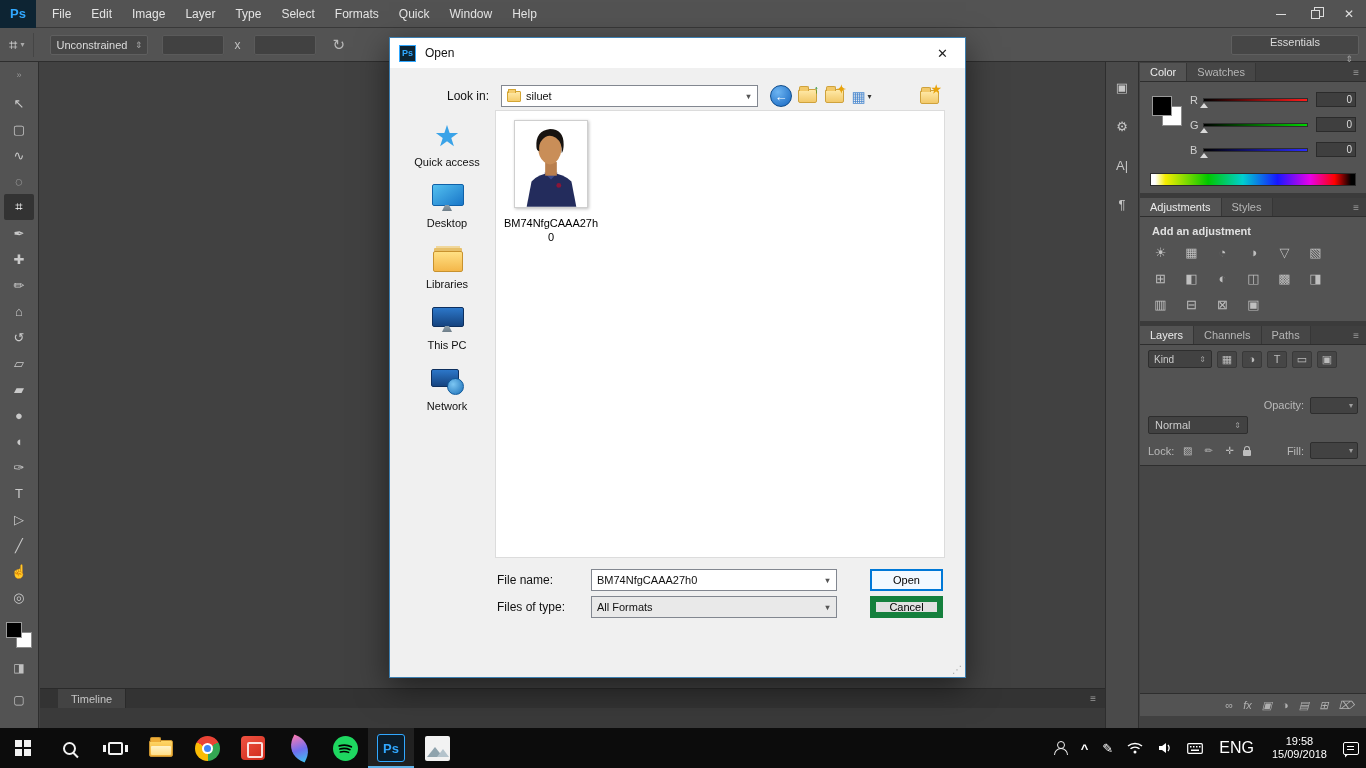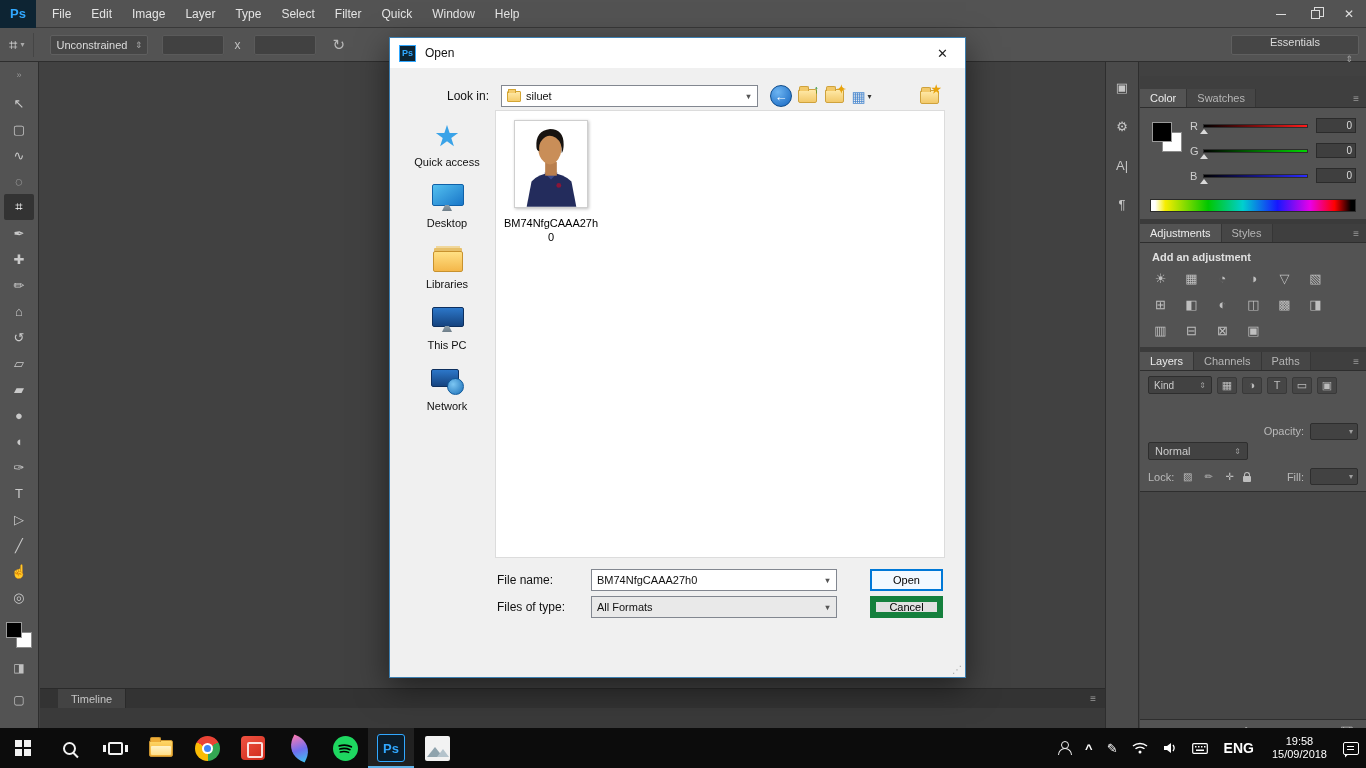--- a/index.html
+++ b/index.html
@@ -47,21 +47,21 @@
 .timeline{position:absolute;left:0;bottom:20px;width:100%;height:20px;background:#333333;border-top:1px solid #2a2a2a;display:flex;align-items:center;}
 .timeline-tab{background:#434343;height:100%;padding:0 13px;font-size:11px;color:#c5c5c5;display:flex;align-items:center;border-right:1px solid #2a2a2a;margin-left:18px;}
 .timeline-menu{margin-left:auto;margin-right:9px;color:#9a9a9a;font-size:10px;}
 .canvas-foot{position:absolute;left:0;bottom:0;width:100%;height:20px;background:#3a3a3a;}
 
 
 .panel-strip{position:absolute;left:1105px;top:62px;width:34px;height:666px;background:#4a4a4a;border-left:1px solid #2e2e2e;border-right:1px solid #2e2e2e;display:flex;flex-direction:column;align-items:center;padding-top:14px;gap:17px;z-index:3;}
 .strip-icon{width:24px;height:22px;display:flex;align-items:center;justify-content:center;color:#c6c6c6;font-size:13px;}
 
 
-.panels{position:absolute;left:1140px;top:76px;width:226px;height:666px;background:#3f3f3f;display:flex;flex-direction:column;z-index:3;}
+.panels{position:absolute;left:1140px;top:50px;width:226px;height:666px;background:#3f3f3f;display:flex;flex-direction:column;z-index:3;}
 .pspacer{height:13px;background:#3f3f3f;}
 .pgap{height:5px;background:#3b3b3b;}
 .panel{background:#535353;display:flex;flex-direction:column;}
 .ptabs{height:19px;background:#3f3f3f;display:flex;font-size:11px;color:#b5b5b5;align-items:stretch;border-bottom:1px solid #2e2e2e;}
 .ptab{padding:0 10px;display:flex;align-items:center;background:#464646;border-right:1px solid #363636;}
 .ptab.active{background:#535353;color:#ececec;}
 .ptab-fill{flex:1;display:flex;justify-content:flex-end;align-items:center;padding-right:7px;color:#9a9a9a;font-size:10px;}
 
 
 .color-body{position:relative;padding:10px 10px 4px 10px;}
@@ -178,42 +178,42 @@
 .photos-ico{width:25px;height:25px;background:#f2f2f2;border-radius:2px;position:relative;overflow:hidden;display:block;}
 .photos-ico::before{content:"";position:absolute;bottom:4px;left:2px;border-left:8px solid transparent;border-right:8px solid transparent;border-bottom:10px solid #8fa3ad;}
 .photos-ico::after{content:"";position:absolute;bottom:4px;right:1px;border-left:6px solid transparent;border-right:6px solid transparent;border-bottom:8px solid #b4c3cc;}
 .tray{margin-left:auto;display:flex;align-items:center;height:100%;}
 .tray-btn{height:100%;display:flex;align-items:center;justify-content:center;padding:0 7px;color:#ffffff;font-size:12px;}
 .person-ico{position:relative;width:14px;height:14px;display:block;}
 .person-ico::before{content:"";position:absolute;left:4px;top:0;width:6px;height:6px;border-radius:50%;border:1.5px solid #f0f0f0;}
 .person-ico::after{content:"";position:absolute;left:1px;bottom:0;width:12px;height:6px;border:1.5px solid #f0f0f0;border-bottom:none;border-radius:7px 7px 0 0;}
 .chev{font-size:13px;font-weight:bold;}
 .pen{font-size:13px;}
-.lang{font-size:14px;padding:0 9px;font-weight:bold;}
+.lang{font-size:16px;padding:0 9px;}
 .clock{flex-direction:column;line-height:13px;font-size:11px;padding:0 9px;text-align:center;}
 .ac-ico{width:16px;height:13px;border:1.5px solid #fff;border-radius:2px;position:relative;display:block;}
 .ac-ico::before{content:"";position:absolute;left:3px;top:3px;width:7px;height:1px;background:#fff;box-shadow:0 3px 0 #fff;}
 .ac-ico::after{content:"";position:absolute;left:1px;bottom:-4px;width:4px;height:4px;background:#fff;clip-path:polygon(0 0,100% 0,0 100%);}
 .tray svg{display:block;}
 </style>
 </head>
 <body>
 
 <div class="screen">
 
   <div class="menubar">
     <div class="ps-logo">Ps</div>
     <nav class="menus">
       <span class="menu-item">File</span>
         <span class="menu-item">Edit</span>
         <span class="menu-item">Image</span>
         <span class="menu-item">Layer</span>
         <span class="menu-item">Type</span>
         <span class="menu-item">Select</span>
-        <span class="menu-item">Filter</span>
+        <span class="menu-item">Formats</span>
         <span class="menu-item">Quick</span>
         <span class="menu-item">Window</span>
         <span class="menu-item">Help</span>
     </nav>
     <div class="win-controls">
       <span class="wc">
           <span class="min-glyph"></span>
         </span>
       <span class="wc">
           <span class="restore-glyph"></span>

